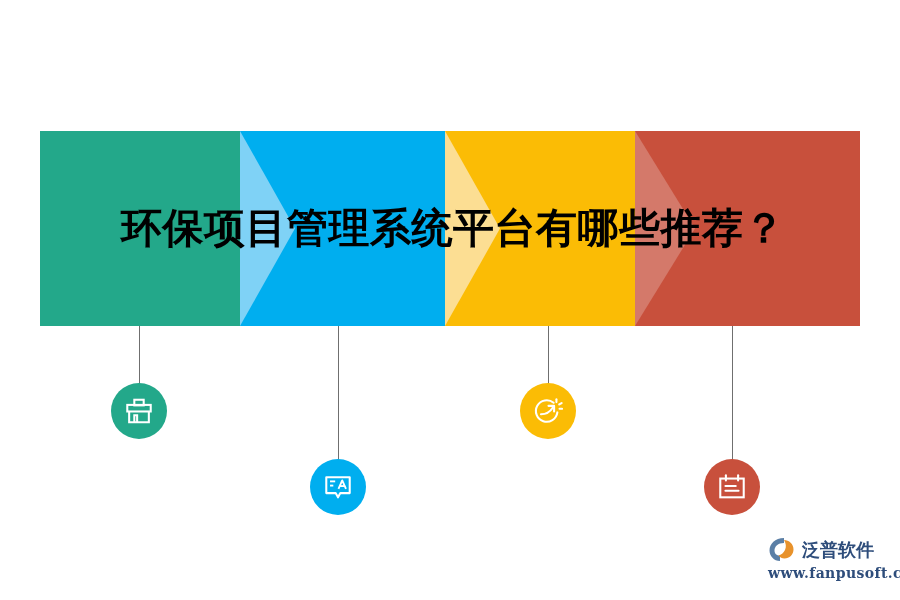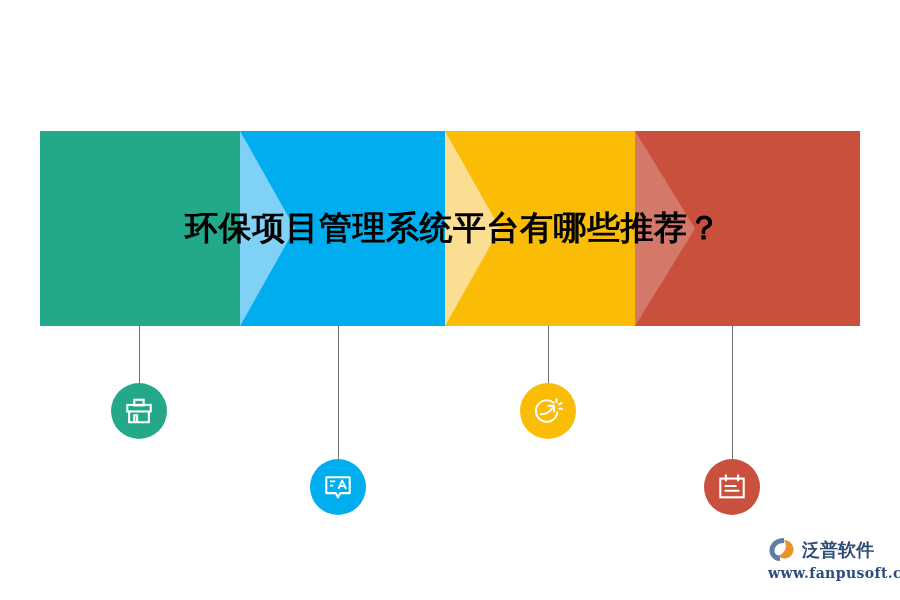--- a/index.html
+++ b/index.html
@@ -45,21 +45,21 @@
   .banner-title {
     position: absolute;
     left: 0;
     top: 0;
     width: 820px;
     height: 195px;
     display: flex;
     align-items: center;
     justify-content: center;
     font-family: "DejaVu Serif", "Liberation Serif", serif;
-    font-size: 33px;
+    font-size: 41px;
     font-weight: 700;
     color: #000000;
     letter-spacing: 0.5px;
     white-space: nowrap;
     padding-left: 6px;
     box-sizing: border-box;
   }
 
   
   .icon-node {

